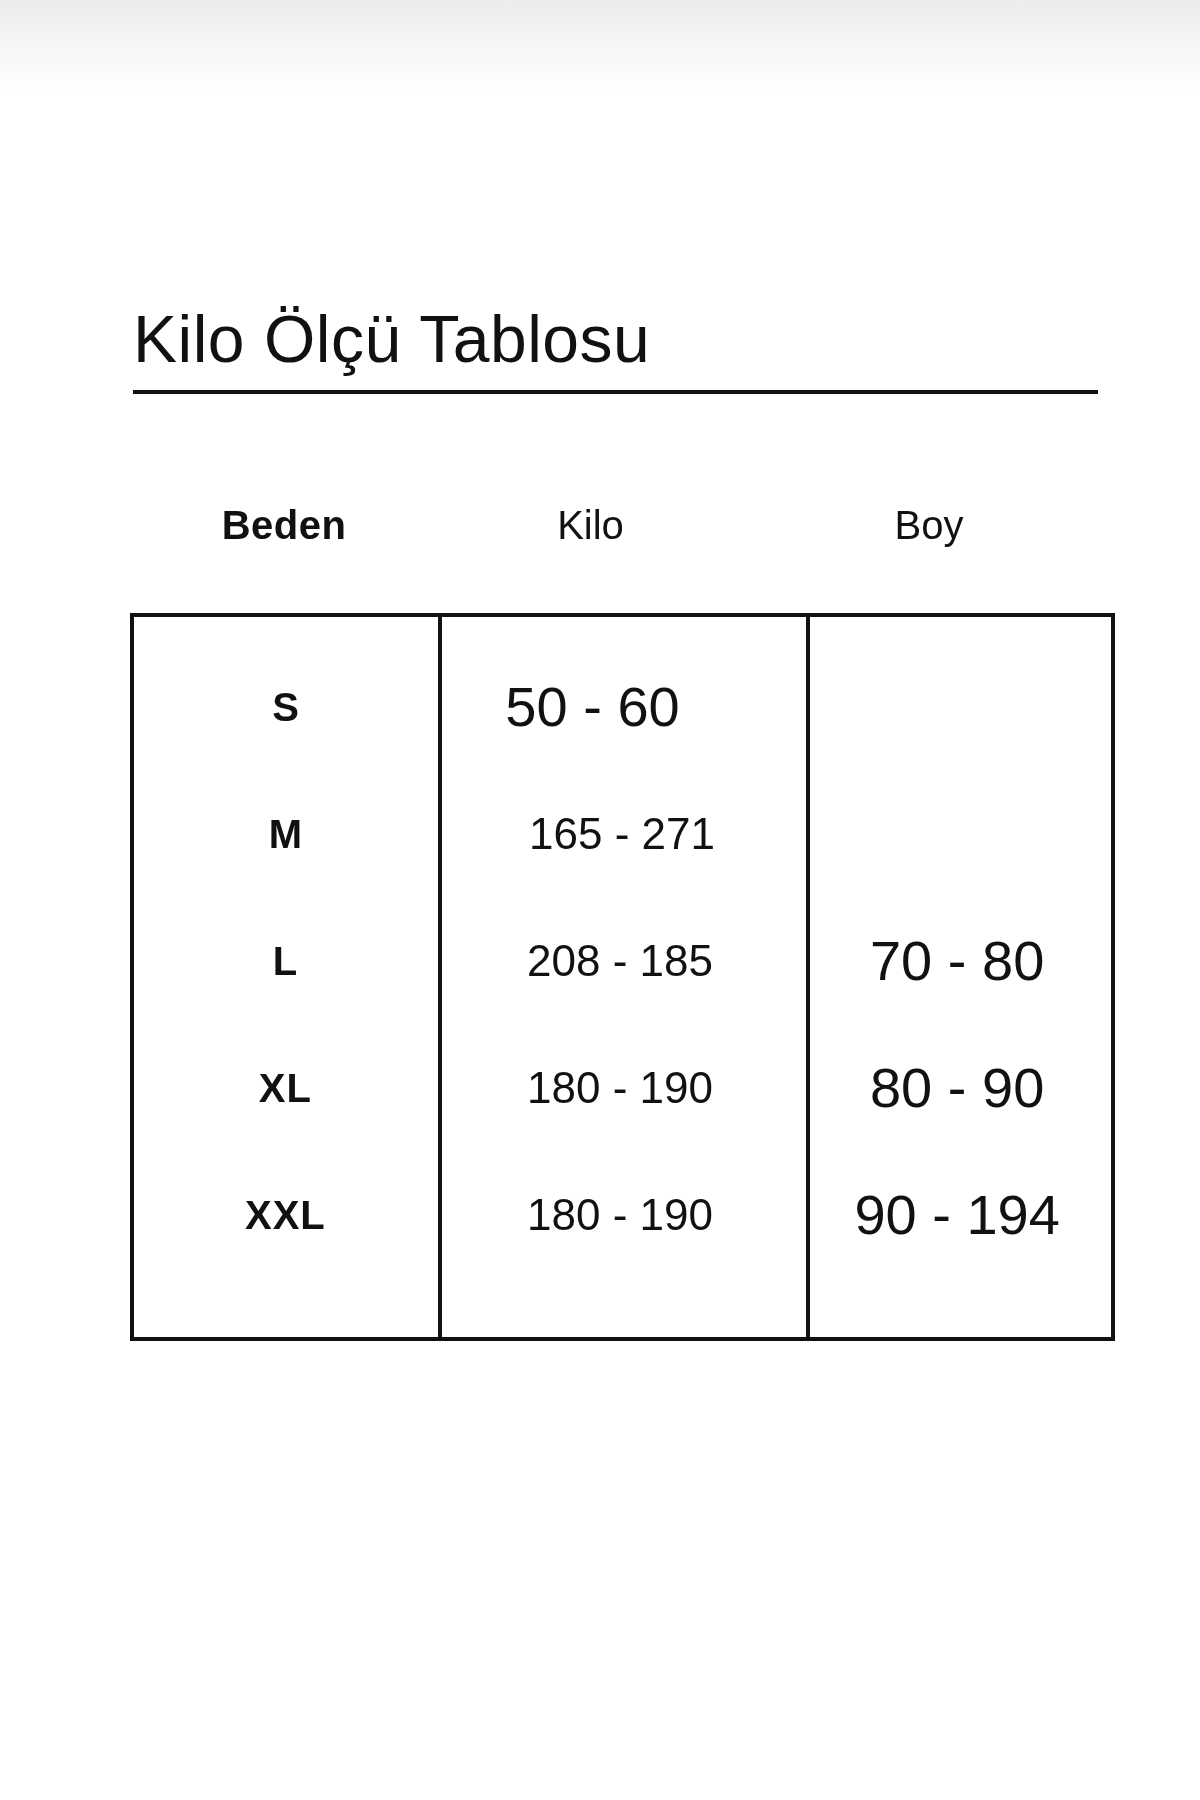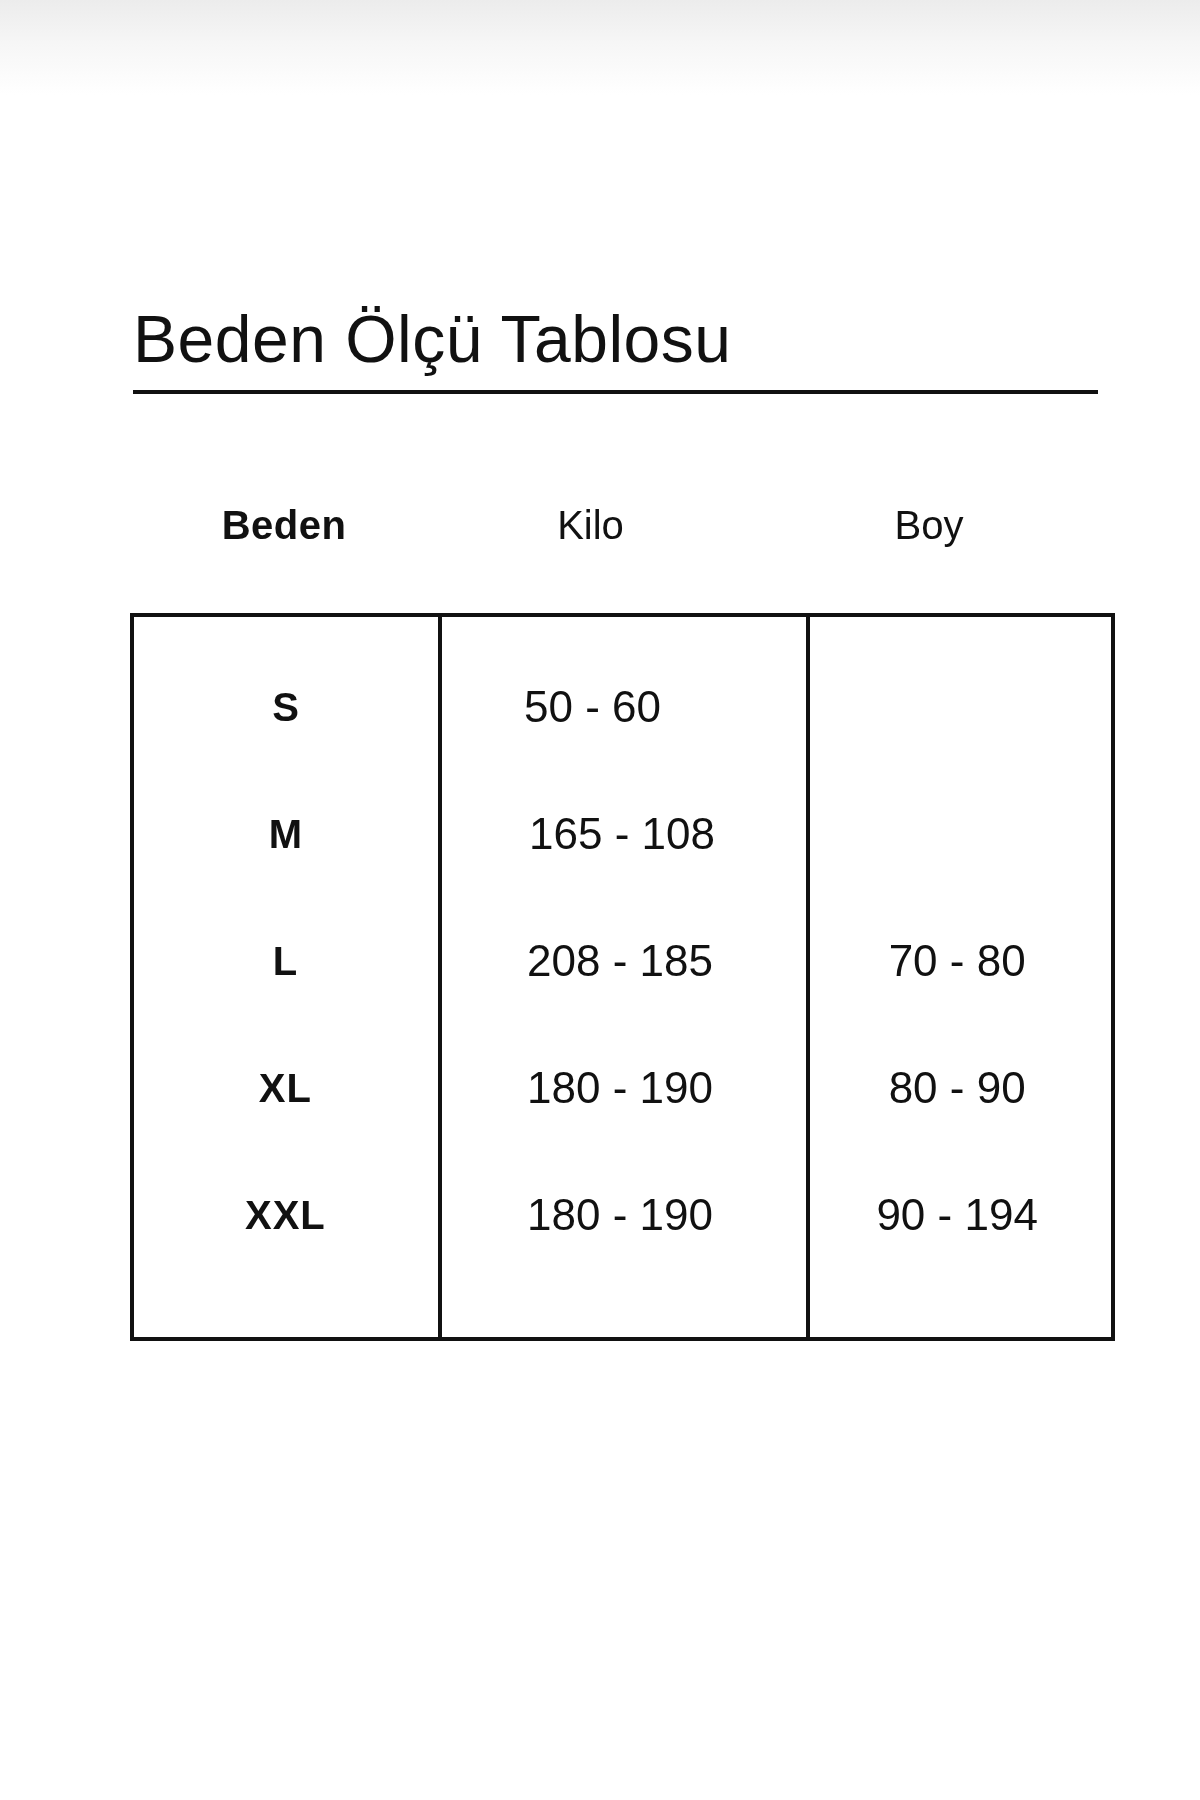--- a/index.html
+++ b/index.html
@@ -137,35 +137,35 @@
     font-weight: 700;
     letter-spacing: 1px;
   }
   .c-height {
     width: 368px;
     font-size: 44px;
     font-weight: 400;
   }
   .c-weight {
     width: 309px;
-    font-size: 44px;
+    font-size: 56px;
     font-weight: 400;
   }
 </style>
 </head>
 <body>
 
 <div class="page">
 
   <div class="top-gradient"></div>
 
   <div class="content">
 
     <div class="title-wrap">
-      <div class="title">Beden Ölçü Tablosu</div>
+      <div class="title">Kilo Ölçü Tablosu</div>
       <div class="title-rule"></div>
     </div>
 
     <div class="header-row">
       <div class="h-cell h-beden">Beden</div>
       <div class="h-cell h-kilo">Kilo</div>
       <div class="h-cell h-boy">Boy</div>
     </div>
 
     <div class="table-box">
@@ -174,21 +174,21 @@
 
       <div class="rows">
 
         <div class="row">
           <div class="cell c-size">S</div>
           <div class="cell c-weight">50 - 60</div>
         </div>
 
         <div class="row">
           <div class="cell c-size">M</div>
-          <div class="cell c-height">165 - 108</div>
+          <div class="cell c-height">165 - 271</div>
         </div>
 
         <div class="row">
           <div class="cell c-size">L</div>
           <div class="cell c-height">208 - 185</div>
           <div class="cell c-weight">70 - 80</div>
         </div>
 
         <div class="row">
           <div class="cell c-size">XL</div>

